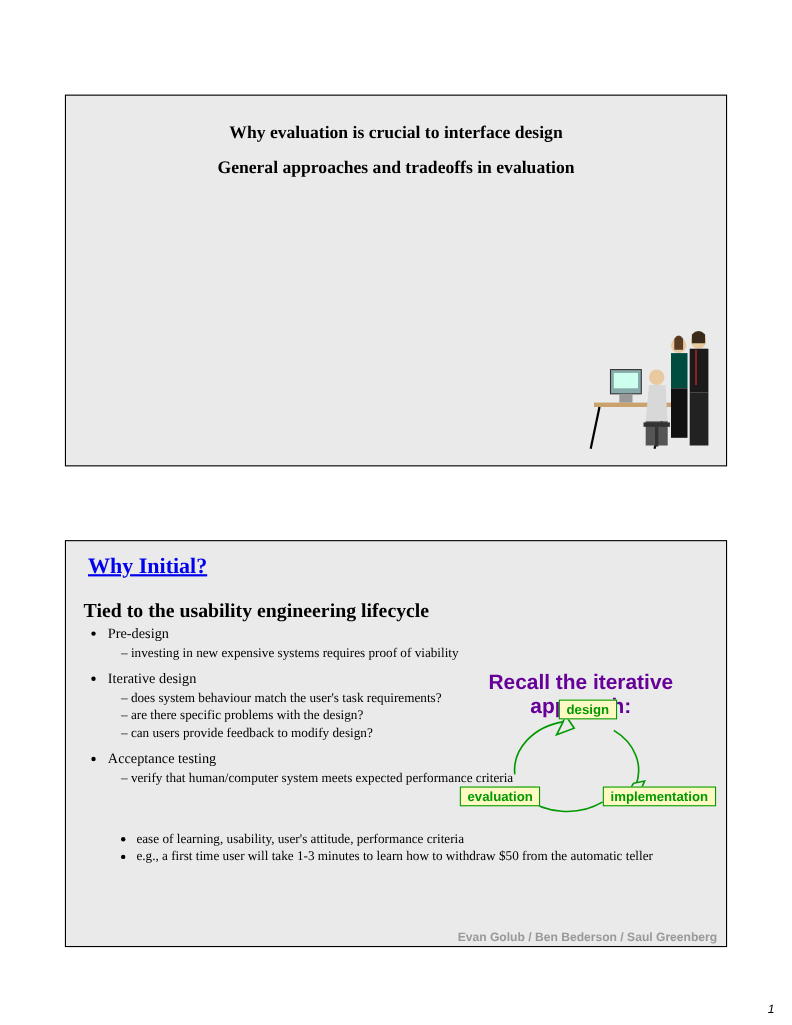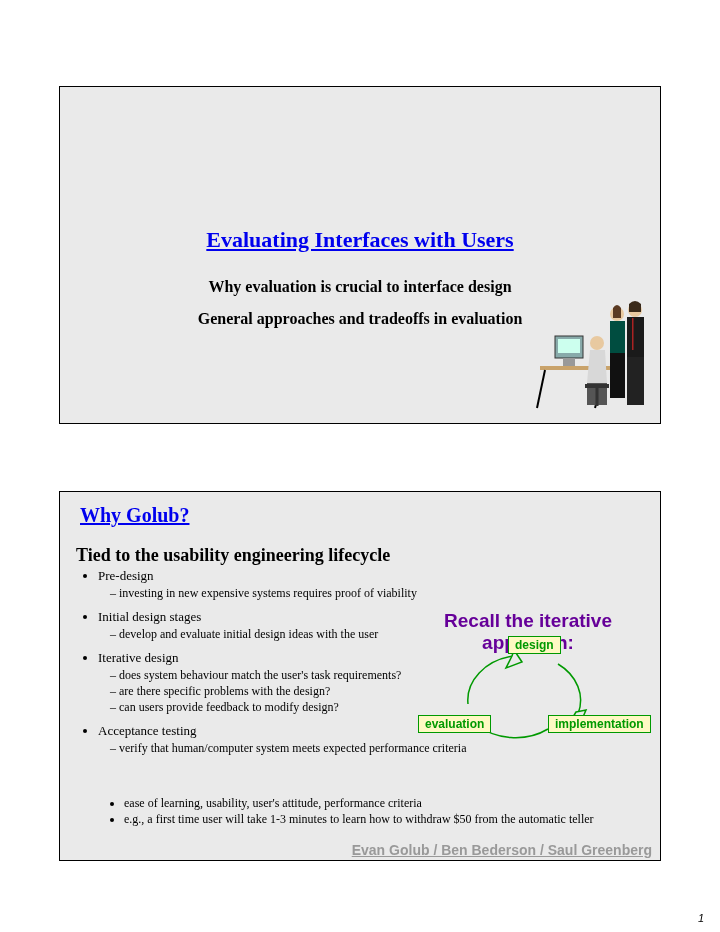--- a/index.html
+++ b/index.html
@@ -84,24 +84,23 @@
   }
   .slide2 ul ul.bullet li::before {
     content: "";
   }
   .section { margin-top: 8px; }
   .credit {
     position: absolute;
     bottom: 2px;
     right: 8px;
     font-family: Arial, sans-serif;
-    font-size: 14px;
+    font-size: 11px;
     font-weight: bold;
     color: #999;
-    text-decoration: underline;
   }
   .pagenum {
     position: absolute;
     bottom: 8px;
     right: 16px;
     font-family: Arial, sans-serif;
     font-style: italic;
     font-size: 11px;
   }
   
@@ -135,21 +134,20 @@
   .cycle-svg {
     position: absolute;
     top: 24px;
     left: 20px;
   }
 </style>
 </head>
 <body>
 
 <div class="slide slide1">
-  <div class="title">Evaluating Interfaces with Users</div>
   <div class="sub">
     <div>Why evaluation is crucial to interface design</div>
     <div>General approaches and tradeoffs in evaluation</div>
   </div>
   <div class="people">
     <svg viewBox="0 0 115 125" width="115" height="125">
 
       <rect x="5" y="78" width="70" height="4" fill="#c9a36b"></rect>
       <line x1="10" y1="82" x2="2" y2="120" stroke="#000" stroke-width="2"></line>
       <line x1="70" y1="82" x2="60" y2="120" stroke="#000" stroke-width="2"></line>
@@ -173,36 +171,30 @@
       <circle cx="100" cy="22" r="7" fill="#e8c9a0"></circle>
       <path d="M94 16 Q100 10 106 16 L106 24 L94 24 Z" fill="#3a2a1a"></path>
       <rect x="92" y="29" width="17" height="40" fill="#1a1a1a"></rect>
       <rect x="97" y="30" width="1.5" height="32" fill="#aa2222"></rect>
       <rect x="92" y="69" width="17" height="48" fill="#222"></rect>
     </svg>
   </div>
 </div>
 
 <div class="slide slide2">
-  <div class="title">Why Golub?</div>
+  <div class="title">Why Initial?</div>
   <div class="subtitle">Tied to the usability engineering lifecycle</div>
 
   <ul>
     <li>Pre-design</li>
     <ul>
       <li>investing in new expensive systems requires proof of viability</li>
     </ul>
   </ul>
 
-  <ul class="section" style="width:330px">
-    <li>Initial design stages</li>
-    <ul>
-      <li>develop and evaluate initial design ideas with the user</li>
-    </ul>
-  </ul>
 
   <ul class="section" style="width:340px">
     <li>Iterative design</li>
     <ul>
       <li>does system behaviour match the user's task requirements?</li>
       <li>are there specific problems with the design?</li>
       <li>can users provide feedback to modify design?</li>
     </ul>
   </ul>
 

